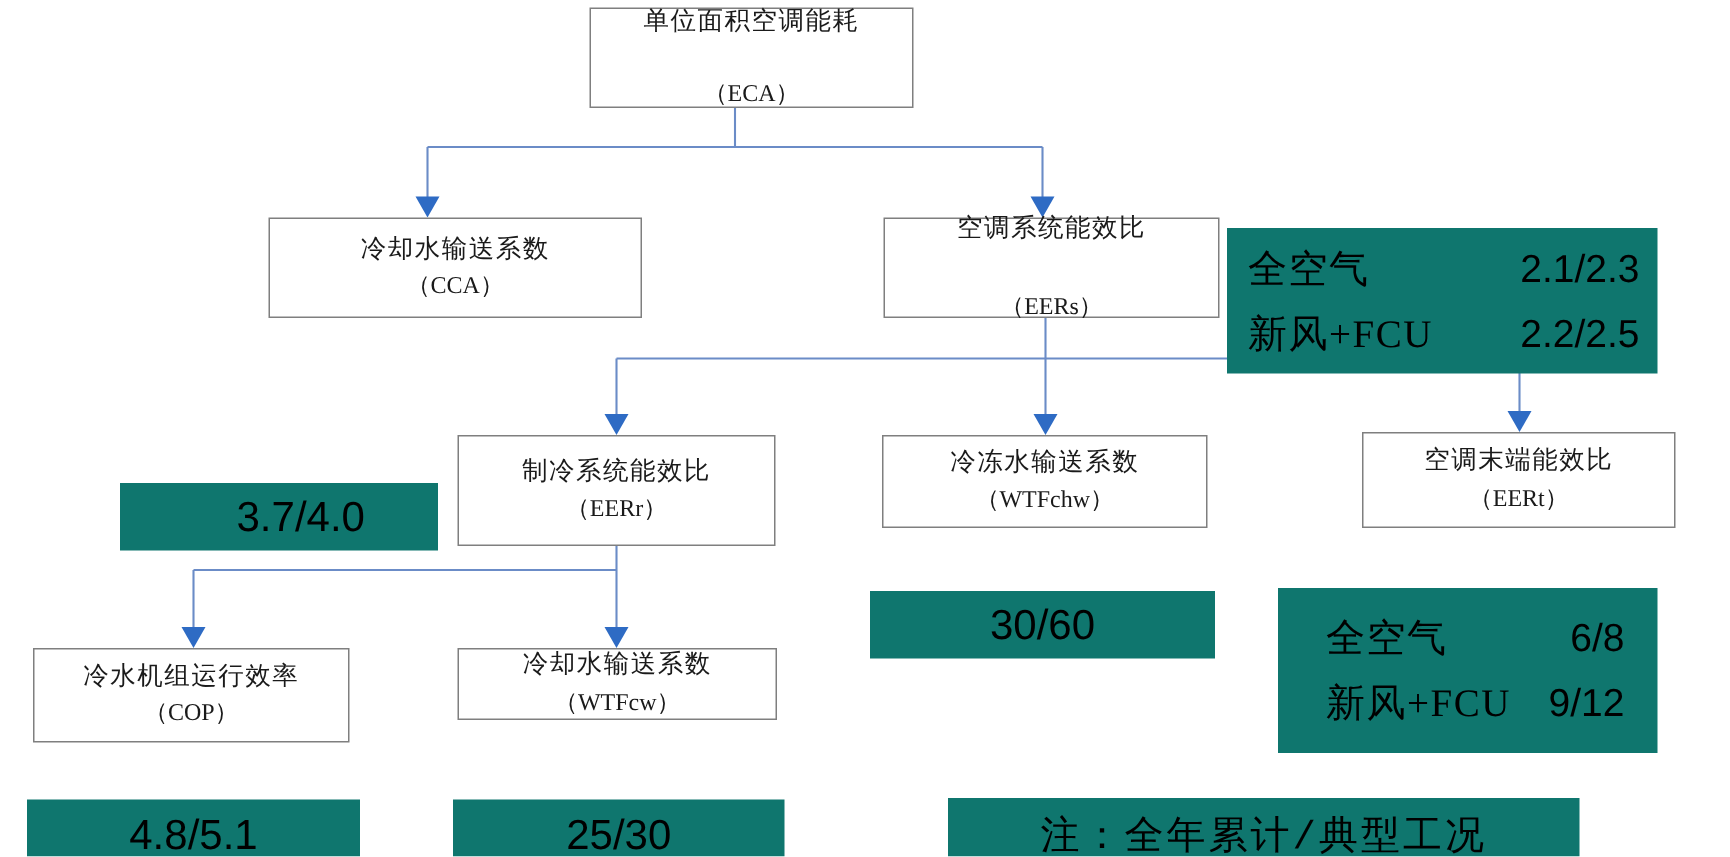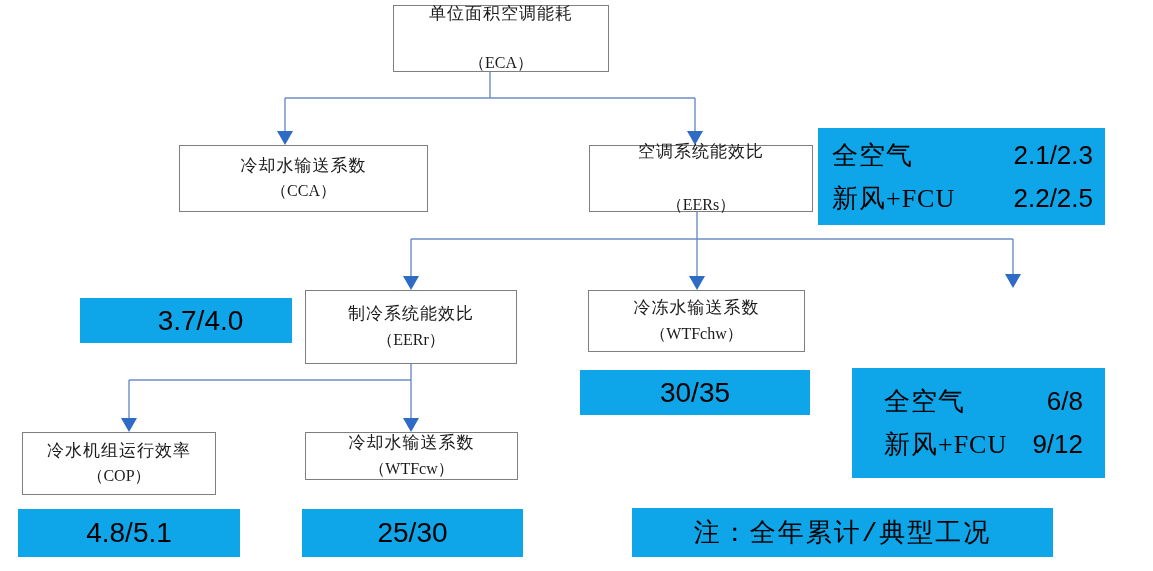--- a/index.html
+++ b/index.html
@@ -19,24 +19,24 @@
     display:flex;flex-direction:column;align-items:center;justify-content:center;
     text-align:center;color:#1a1a1a;
     box-sizing:border-box;
     line-height:1.55;
   }
   .node .t1{font-size:17px;letter-spacing:1px;}
   .node .t2{font-size:16px;}
 
   .badge{
     position:absolute;
-    background:#0ea5e9;
+    background:#0f766e;
     box-sizing:border-box;
     color:#000;
-    display:flex;align-items:center;justify-content:center;
+    display:flex;align-items:center;justify-content:center;margin-top:24px;
   }
   .badge.single{
     font-family:"Liberation Sans","DejaVu Sans",sans-serif;
     font-size:28px;
   }
   .badge.two-row{
     flex-direction:column;justify-content:center;
     align-items:stretch;
   }
   .badge-row{
@@ -51,21 +51,21 @@
     font-family:Liberation Mono, monospace;
   }
 
   
   #n-eca    {left:393px;top:5px;  width:216px;height:67px;gap:24px;}
   #n-cca    {left:179px;top:145px;width:249px;height:67px;}
   #n-eers   {left:589px;top:145px;width:224px;height:67px;gap:27px;}
   #n-eerr   {left:305px;top:290px;width:212px;height:74px;}
   #n-wtfchw {left:588px;top:290px;width:217px;height:62px;}
   #n-eert   {left:908px;top:288px;width:209px;height:64px;}
-  #n-cop    {left:22px; top:432px;width:194px;height:63px;}
+  #n-cop    {left:22px; top:432px;width:211px;height:63px;}
   #n-wtfcw  {left:305px;top:432px;width:213px;height:48px;}
 
   
   #b-eers   {left:818px;top:128px;width:287px;height:97px;padding:2px 12px 2px 14px;}
   #b-eerr   {left:80px; top:298px;width:212px;height:45px;padding-left:29px;}
   #b-wtfchw {left:580px;top:370px;width:230px;height:45px;}
   #b-eert   {left:852px;top:368px;width:253px;height:110px;padding:4px 22px 4px 32px;}
   #b-cop    {left:18px; top:509px;width:222px;height:48px;}
   #b-wtfcw  {left:302px;top:509px;width:221px;height:48px;}
   #b-note   {left:632px;top:508px;width:421px;height:49px;}
@@ -128,20 +128,24 @@
   <div class="node" id="n-eerr">
     <div class="t1">制冷系统能效比</div>
     <div class="t2">（EERr）</div>
   </div>
 
   <div class="node" id="n-wtfchw">
     <div class="t1">冷冻水输送系数</div>
     <div class="t2">（WTFchw）</div>
   </div>
 
+  <div class="node" id="n-eert">
+    <div class="t1">空调末端能效比</div>
+    <div class="t2">（EERt）</div>
+  </div>
 
   <div class="node" id="n-cop">
     <div class="t1">冷水机组运行效率</div>
     <div class="t2">（COP）</div>
   </div>
 
   <div class="node" id="n-wtfcw">
     <div class="t1">冷却水输送系数</div>
     <div class="t2">（WTFcw）</div>
   </div>
@@ -152,21 +156,21 @@
       <span class="val">2.1/2.3</span>
     </div>
     <div class="badge-row">
       <span class="lbl">新风+FCU</span>
       <span class="val">2.2/2.5</span>
     </div>
   </div>
 
   <div class="badge single" id="b-eerr">3.7/4.0</div>
 
-  <div class="badge single" id="b-wtfchw">30/35</div>
+  <div class="badge single" id="b-wtfchw">30/60</div>
 
   <div class="badge two-row" id="b-eert">
     <div class="badge-row">
       <span class="lbl">全空气</span>
       <span class="val">6/8</span>
     </div>
     <div class="badge-row">
       <span class="lbl">新风+FCU</span>
       <span class="val">9/12</span>
     </div>

